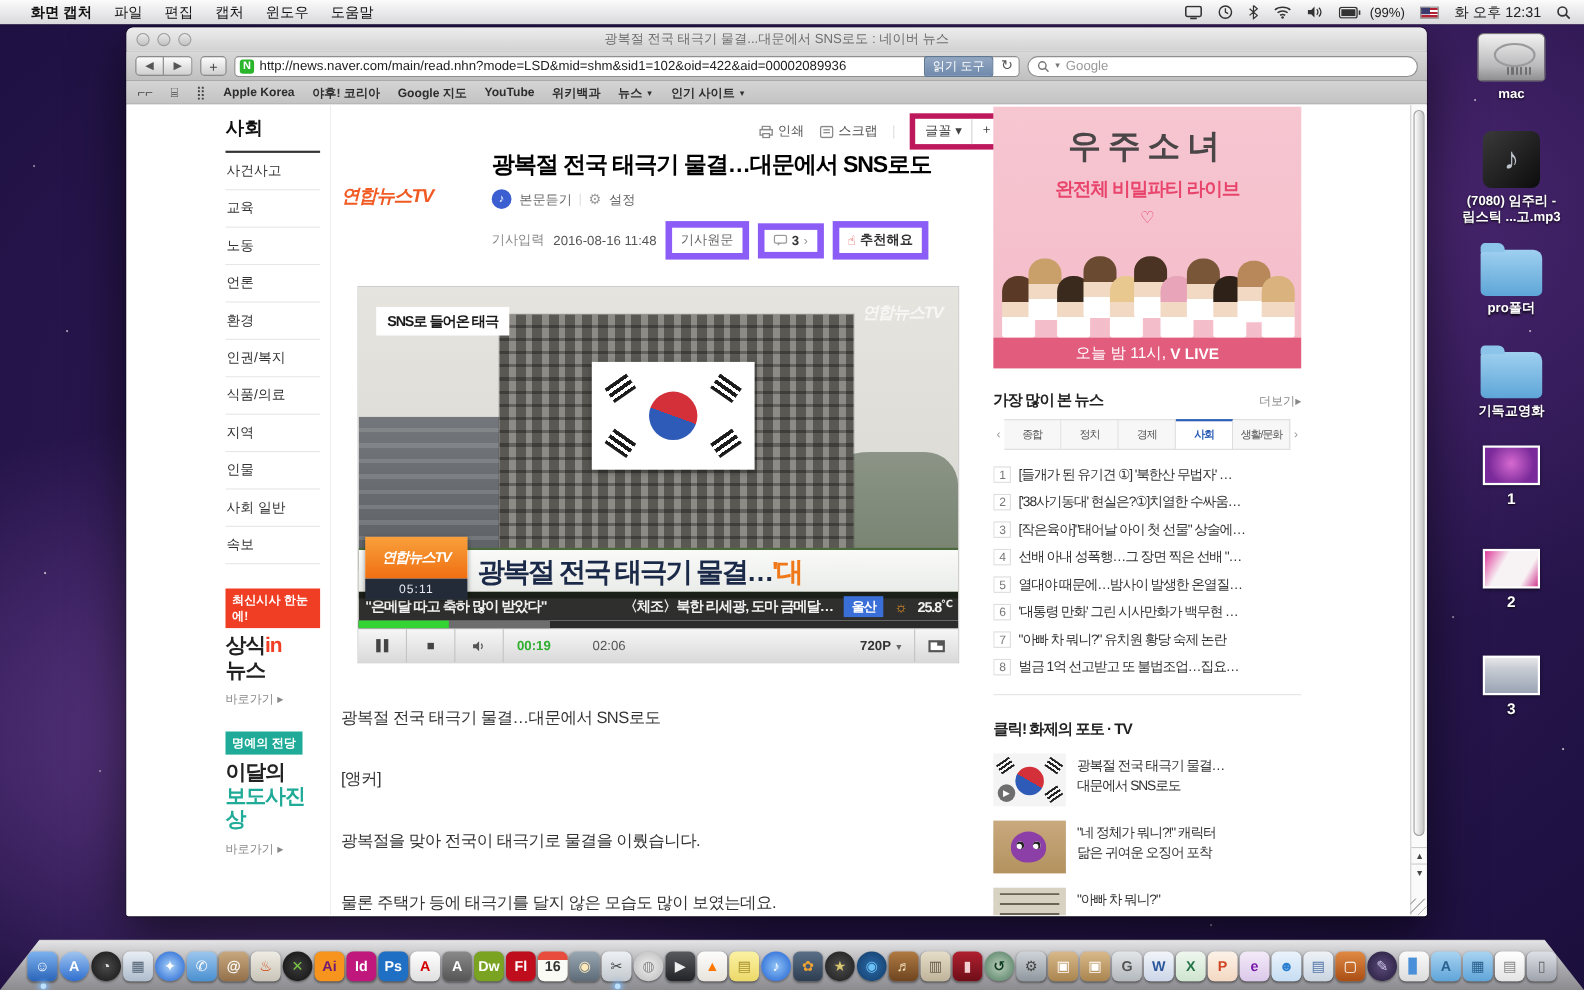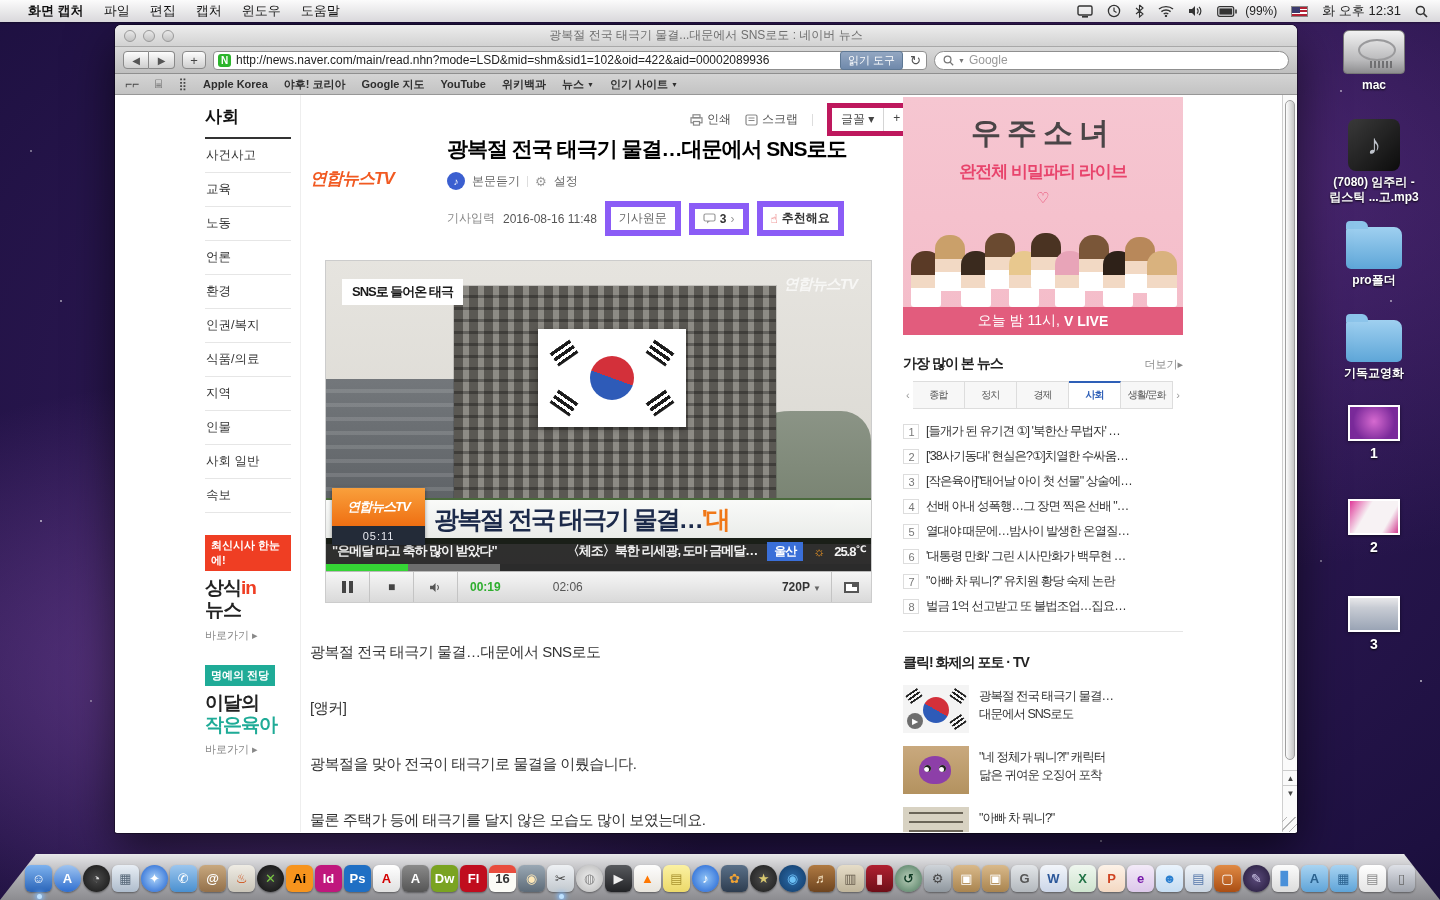--- a/index.html
+++ b/index.html
@@ -181,21 +181,21 @@
   .vhd { font-size:26px; font-weight:bold; color:rgba(255,255,255,.45); letter-spacing:-1px; flex:0 0 auto; }
   .vprogress { height:7px; background:#2b2b2b; position:relative; }
   .vp-buf { position:absolute; left:0; top:0; bottom:0; width:32%; background:#6d6d6d; }
   .vp-cur { position:absolute; left:0; top:0; bottom:0; width:15%; background:#35d435; }
   .vcontrols { height:31px; background:linear-gradient(#f6f6f6,#d9d9d9); border-top:1px solid #bbb;
     display:flex; align-items:center; font-size:12px; color:#333; }
   .vcbtn { width:44px; height:100%; border-right:1px solid #c4c4c4; display:flex; align-items:center;
     justify-content:center; color:#444; font-size:12px; }
   .pausebars { display:flex; gap:3px; } .pausebars i { width:4px; height:12px; background:#444; }
   .vtime { margin-left:12px; letter-spacing:0; }
-  .vtime .cur { color:#2fae2f; font-weight:bold; } .vtime .tot { color:#555; margin-left:20px;padding-left:32px; }
+  .vtime .cur { color:#2fae2f; font-weight:bold; } .vtime .tot { color:#555; margin-left:6px;padding-left:32px; }
   .vright { margin-left:auto; display:flex; align-items:center; height:100%; }
   .vq { padding:0 10px; font-weight:bold; color:#333; } .vq .car { font-size:8px; color:#666; }
   .vfs { width:40px; height:100%; border-left:1px solid #c4c4c4; display:flex; align-items:center; justify-content:center; }
   .fsicon { width:15px; height:11px; border:2px solid #555; position:relative; background:#fff; }
   .fsicon::after{ content:""; position:absolute; right:-1px; top:-1px; width:6px; height:4px; background:#555; }
 
   .paras { margin-top:40px; }
   .paras p { font-size:15px; color:#333; margin-bottom:37px; letter-spacing:-0.5px; }
 
   
@@ -443,21 +443,21 @@
           <li>사회 일반</li>
           <li>속보</li>
         </ul>
         <div class="promo">
           <span class="pbadge red">최신시사 한눈에!</span>
           <div class="pline"><span>상식</span><span class="accent-red">in</span><br><span>뉴스</span></div>
           <div class="plink">바로가기 ▸</div>
         </div>
         <div class="promo">
           <span class="pbadge teal">명예의 전당</span>
-          <div class="pline"><span>이달의</span><br><span class="pline teal-txt" style="margin:0;">작은육아</span></div>
+          <div class="pline"><span>이달의</span><br><span class="pline teal-txt" style="margin:0;">보도사진상</span></div>
           <div class="plink">바로가기 ▸</div>
         </div>
       </div>
 
       <div class="article">
         <div class="art-head">
           <div class="press">
             <div class="press-logo">연합뉴스TV</div>
           </div>
           <div class="art-right">
@@ -711,21 +711,21 @@
     <div class="dock-icons">
         <span class="dicon run" style="background: linear-gradient(rgb(125, 178, 239), rgb(42, 100, 184)); color: rgb(255, 255, 255);">☺</span>
         <span class="dicon circ" style="background: linear-gradient(rgb(159, 196, 240), rgb(47, 111, 208)); color: rgb(255, 255, 255);">A</span>
         <span class="dicon circ" style="background: radial-gradient(rgb(74, 74, 74), rgb(20, 20, 20)); color: rgb(221, 221, 221);">◔</span>
         <span class="dicon" style="background: linear-gradient(rgb(232, 238, 245), rgb(174, 188, 204)); color: rgb(85, 102, 119);">▦</span>
         <span class="dicon circ" style="background: radial-gradient(rgb(168, 208, 248), rgb(27, 95, 208)); color: rgb(255, 255, 255);">✦</span>
         <span class="dicon" style="background: linear-gradient(rgb(156, 198, 238), rgb(74, 144, 208)); color: rgb(255, 255, 255);">✆</span>
         <span class="dicon" style="background: linear-gradient(rgb(200, 168, 126), rgb(147, 112, 74)); color: rgb(255, 255, 255);">@</span>
         <span class="dicon" style="background: linear-gradient(rgb(239, 236, 228), rgb(201, 196, 184)); color: rgb(208, 64, 0);">♨</span>
         <span class="dicon circ" style="background: radial-gradient(rgb(60, 60, 60), rgb(16, 16, 16)); color: rgb(122, 201, 67);">✕</span>
-        <span class="dicon" style="background: rgb(247, 148, 29); color: #000000;">Ai</span>
+        <span class="dicon" style="background: rgb(247, 148, 29); color: #701a75;">Ai</span>
         <span class="dicon" style="background: rgb(192, 23, 125); color: rgb(255, 255, 255);">Id</span>
         <span class="dicon" style="background: rgb(31, 111, 196); color: rgb(255, 255, 255);">Ps</span>
         <span class="dicon" style="background: linear-gradient(rgb(255, 255, 255), rgb(224, 224, 224)); color: rgb(212, 0, 0);">A</span>
         <span class="dicon" style="background: linear-gradient(rgb(138, 138, 138), rgb(85, 85, 85)); color: rgb(255, 255, 255);">A</span>
         <span class="dicon" style="background: rgb(122, 163, 33); color: rgb(255, 255, 255);">Dw</span>
         <span class="dicon" style="background: rgb(192, 13, 30); color: rgb(255, 255, 255);">Fl</span>
         <span class="dicon" style="background: linear-gradient(rgb(232, 76, 61) 0px, rgb(232, 76, 61) 28%, rgb(251, 251, 246) 28%); color: rgb(51, 51, 51);">16</span>
         <span class="dicon" style="background: linear-gradient(rgb(154, 168, 180), rgb(93, 107, 120)); color: rgb(255, 233, 184);">◉</span>
         <span class="dicon run" style="background: linear-gradient(rgb(238, 241, 244), rgb(194, 200, 206)); color: rgb(68, 68, 68);">✂</span>
         <span class="dicon circ" style="background: radial-gradient(rgb(239, 239, 239), rgb(184, 184, 184)); color: rgb(136, 136, 136);">◍</span>

